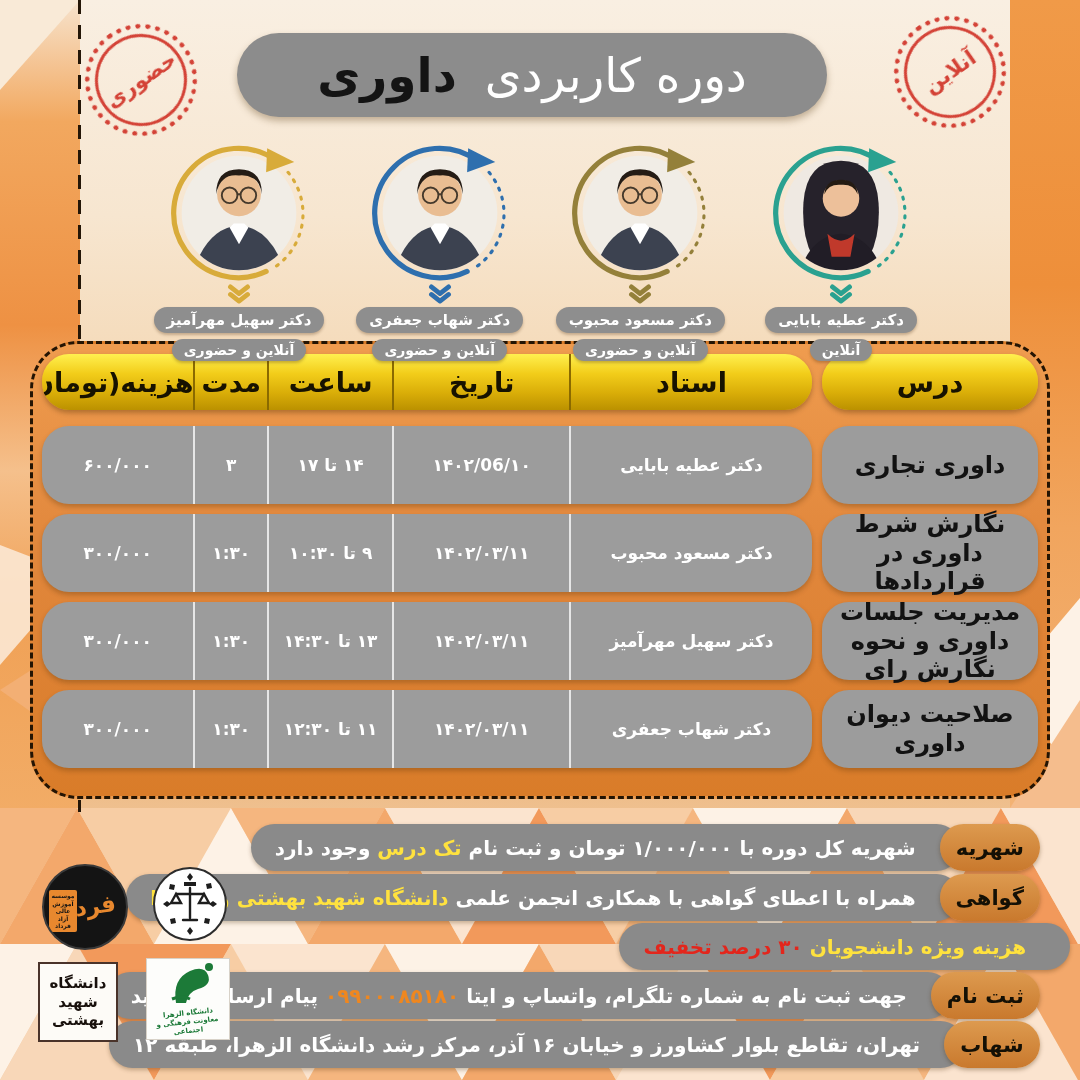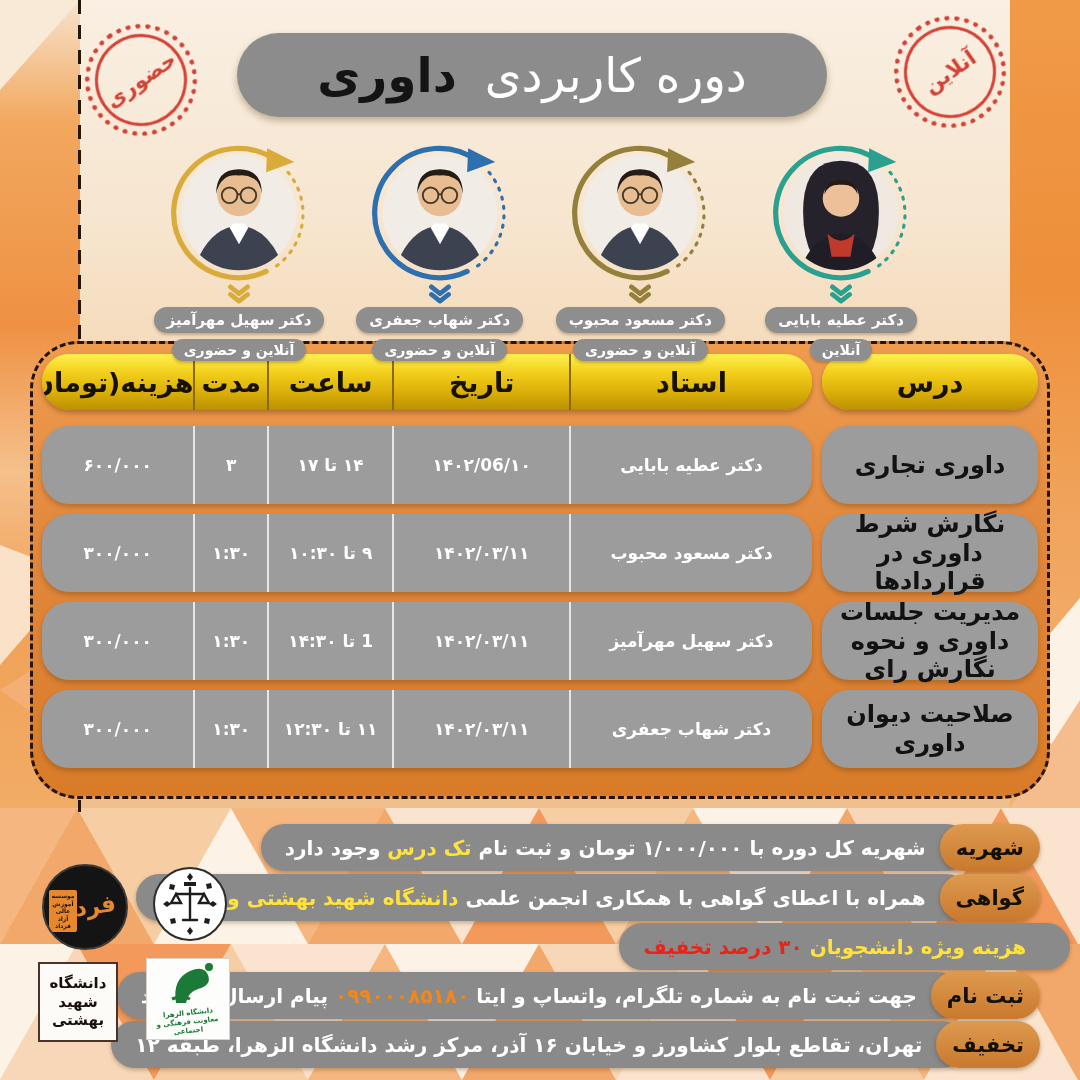--- a/index.html
+++ b/index.html
@@ -73,21 +73,21 @@
   .body .course-cell{color:#121212;font-weight:bold;font-size:24px;line-height:1.2;}
   .body .cell{color:#fff;font-weight:bold;font-size:17px;}
   .body .cell:not(:last-child){border-left:2px solid #e6e6e6;}
   
   .info-row{position:absolute;right:40px;height:47px;display:flex;align-items:center;z-index:6;}
   .ir-0{top:824px;} .ir-1{top:874px;} .ir-2{top:923px;} .ir-3{top:972px;} .ir-4{top:1021px;}
   .info-label{min-width:96px;height:47px;border-radius:24px;z-index:2;
     background:linear-gradient(180deg,#dd9a4f,#c9792d);
     display:flex;align-items:center;justify-content:center;
     color:#141005;font-weight:bold;font-size:21px;padding:0 16px;box-sizing:border-box;
-    box-shadow:0 2px 4px rgba(70,40,0,.35);}
+    box-shadow:0 2px 4px rgba(70,40,0,.35);margin-left:10px;}
   .info-box{height:47px;border-radius:24px;background:#8a8a8a;z-index:1;
     margin-right:-30px;padding:0 44px 0 24px;display:flex;align-items:center;
     white-space:nowrap;font-weight:bold;font-size:20px;
     box-shadow:0 2px 4px rgba(70,40,0,.3);}
   .seg{white-space:pre;}
   .c-white{color:#ffffff;} .c-yellow{color:var(--text_yellow,#ffe23e);}
   .c-red{color:var(--text_red,#e3261c);} .c-orange{color:var(--text_orange,#ef871f);}
   
   .logo{position:absolute;z-index:6;}
   .logo-fardad{left:42px;top:864px;width:82px;height:82px;border-radius:50%;
@@ -288,21 +288,21 @@
         <div class="cell c-dur">۱:۳۰</div>
         <div class="cell c-cost">۳۰۰/۰۰۰</div>
       </div>
     </div>
 
     <div class="trow body">
       <div class="course-cell">مدیریت جلسات داوری و نحوه نگارش رای</div>
       <div class="cells">
         <div class="cell c-inst">دکتر سهیل مهرآمیز</div>
         <div class="cell c-date">۱۴۰۲/۰۳/۱۱</div>
-        <div class="cell c-time">1 تا ۱۴:۳۰</div>
+        <div class="cell c-time">۱۳ تا ۱۴:۳۰</div>
         <div class="cell c-dur">۱:۳۰</div>
         <div class="cell c-cost">۳۰۰/۰۰۰</div>
       </div>
     </div>
 
     <div class="trow body">
       <div class="course-cell">صلاحیت دیوان داوری</div>
       <div class="cells">
         <div class="cell c-inst">دکتر شهاب جعفری</div>
         <div class="cell c-date">۱۴۰۲/۰۳/۱۱</div>
@@ -341,21 +341,21 @@
   <div class="info-row ir-3">
     <div class="info-label">ثبت نام</div>
     <div class="info-box">
       <span class="seg c-white">جهت ثبت نام به شماره تلگرام، واتساپ و ایتا </span>
       <span class="seg c-orange">۰۹۹۰۰۰۸۵۱۸۰</span>
       <span class="seg c-white"> پیام ارسال فرمائید</span>
     </div>
   </div>
 
   <div class="info-row ir-4">
-    <div class="info-label">تخفیف</div>
+    <div class="info-label">شهاب</div>
     <div class="info-box">
       <span class="seg c-white">تهران، تقاطع بلوار کشاورز و خیابان ۱۶ آذر، مرکز رشد دانشگاه الزهرا، طبقه ۱۲</span>
     </div>
   </div>
 
   <div class="logo logo-fardad">
     <span class="fardad-mark">فرداد</span>
     <span class="fardad-side">موسسه آموزش عالی آزاد فرداد</span>
   </div>
 

